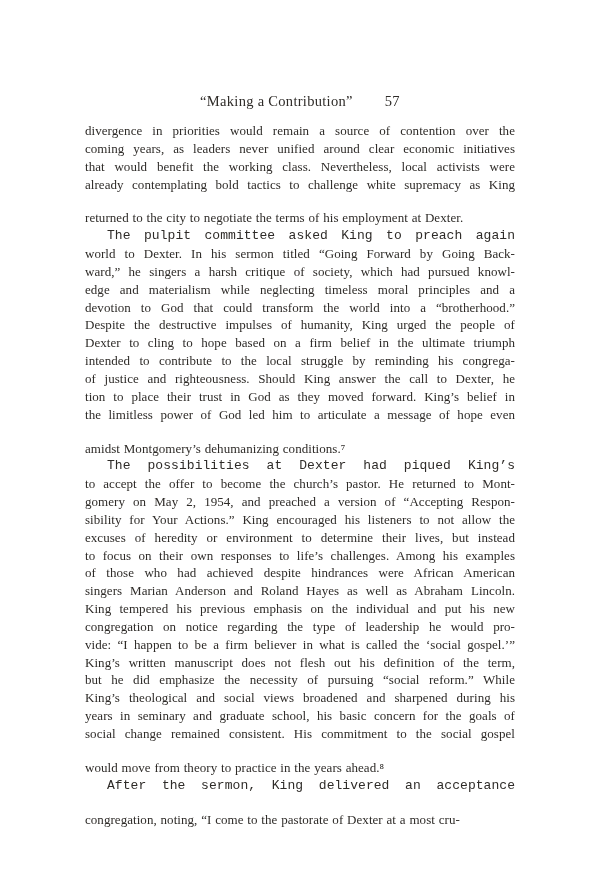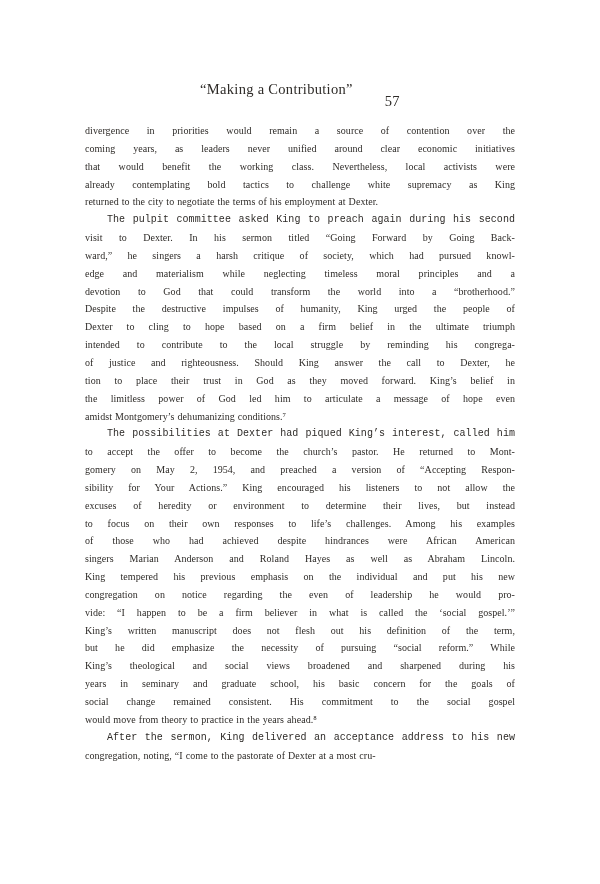--- a/index.html
+++ b/index.html
@@ -16,51 +16,52 @@
     font-family: "Liberation Serif", serif;
     color: #2e2b28;
   }
   .running-head {
     position: absolute;
     top: 68px;
     left: 85px;
     width: 430px;
     display: flex;
     justify-content: center;
-    align-items: center;
+    align-items: flex-end;
     font-size: 14.5px;
     letter-spacing: 0.3px;
   }
   .running-head .head-title {
     white-space: nowrap;
   }
   .running-head .head-page-number {
     margin-left: 32px;
     white-space: nowrap;
     margin-top: 25px;
   }
   .page-body {
     position: absolute;
     top: 122px;
     left: 85px;
     width: 430px;
   }
   .line {
-    font-size: 10px;
+    font-size: 13px;
     line-height: 17.85px;
     text-align: justify;
     text-align-last: justify;
     letter-spacing: 0.05px;
     word-spacing: 0.5px;
     white-space: normal;
     overflow: hidden;
     height: 17.85px;
   }
   .line.last {
     text-align-last: left;
+    margin-top: 16px;
   }
   .line.indent {
     text-indent: 22px;
     font-family: Liberation Mono, monospace;
   }
 </style>
 </head>
 <body>
 
 <div class="page">
@@ -68,41 +69,41 @@
     <span class="head-title">“Making a Contribution”</span>
     <span class="head-page-number">57</span>
   </div>
   <div class="page-body">
       <div class="line">divergence in priorities would remain a source of contention over the</div>
       <div class="line">coming years, as leaders never unified around clear economic initiatives</div>
       <div class="line">that would benefit the working class. Nevertheless, local activists were</div>
       <div class="line">already contemplating bold tactics to challenge white supremacy as King</div>
       <div class="line last">returned to the city to negotiate the terms of his employment at Dexter.</div>
       <div class="line indent">The pulpit committee asked King to preach again during his second</div>
-      <div class="line">visit to Dexter. In his sermon titled “Going Forward by Going Back-</div>
+      <div class="line">world to Dexter. In his sermon titled “Going Forward by Going Back-</div>
       <div class="line">ward,” he singers a harsh critique of society, which had pursued knowl-</div>
       <div class="line">edge and materialism while neglecting timeless moral principles and a</div>
       <div class="line">devotion to God that could transform the world into a “brotherhood.”</div>
       <div class="line">Despite the destructive impulses of humanity, King urged the people of</div>
       <div class="line">Dexter to cling to hope based on a firm belief in the ultimate triumph</div>
       <div class="line">intended to contribute to the local struggle by reminding his congrega-</div>
       <div class="line">of justice and righteousness. Should King answer the call to Dexter, he</div>
       <div class="line">tion to place their trust in God as they moved forward. King’s belief in</div>
       <div class="line">the limitless power of God led him to articulate a message of hope even</div>
       <div class="line last">amidst Montgomery’s dehumanizing conditions.⁷</div>
       <div class="line indent">The possibilities at Dexter had piqued King’s interest, called him</div>
       <div class="line">to accept the offer to become the church’s pastor. He returned to Mont-</div>
       <div class="line">gomery on May 2, 1954, and preached a version of “Accepting Respon-</div>
       <div class="line">sibility for Your Actions.” King encouraged his listeners to not allow the</div>
       <div class="line">excuses of heredity or environment to determine their lives, but instead</div>
       <div class="line">to focus on their own responses to life’s challenges. Among his examples</div>
       <div class="line">of those who had achieved despite hindrances were African American</div>
       <div class="line">singers Marian Anderson and Roland Hayes as well as Abraham Lincoln.</div>
       <div class="line">King tempered his previous emphasis on the individual and put his new</div>
-      <div class="line">congregation on notice regarding the even of leadership he would pro-</div>
+      <div class="line">congregation on notice regarding the type of leadership he would pro-</div>
       <div class="line">vide: “I happen to be a firm believer in what is called the ‘social gospel.’”</div>
       <div class="line">King’s written manuscript does not flesh out his definition of the term,</div>
       <div class="line">but he did emphasize the necessity of pursuing “social reform.” While</div>
       <div class="line">King’s theological and social views broadened and sharpened during his</div>
       <div class="line">years in seminary and graduate school, his basic concern for the goals of</div>
       <div class="line">social change remained consistent. His commitment to the social gospel</div>
       <div class="line last">would move from theory to practice in the years ahead.⁸</div>
       <div class="line indent">After the sermon, King delivered an acceptance address to his new</div>
       <div class="line last">congregation, noting, “I come to the pastorate of Dexter at a most cru-</div>
     </div>

